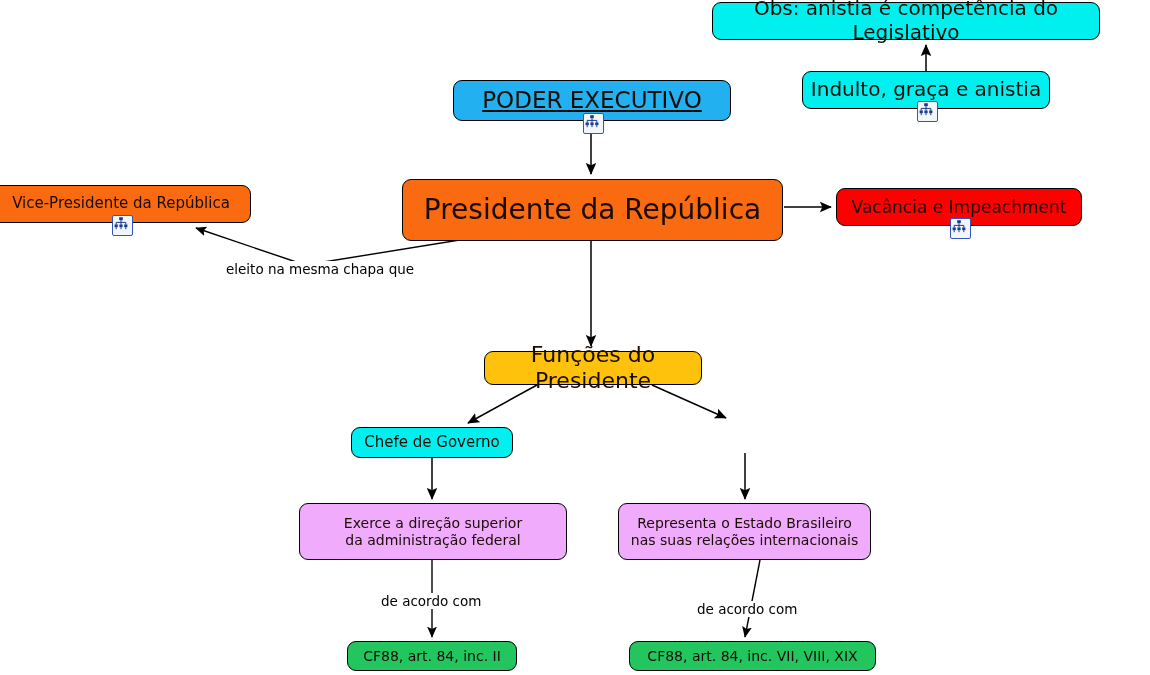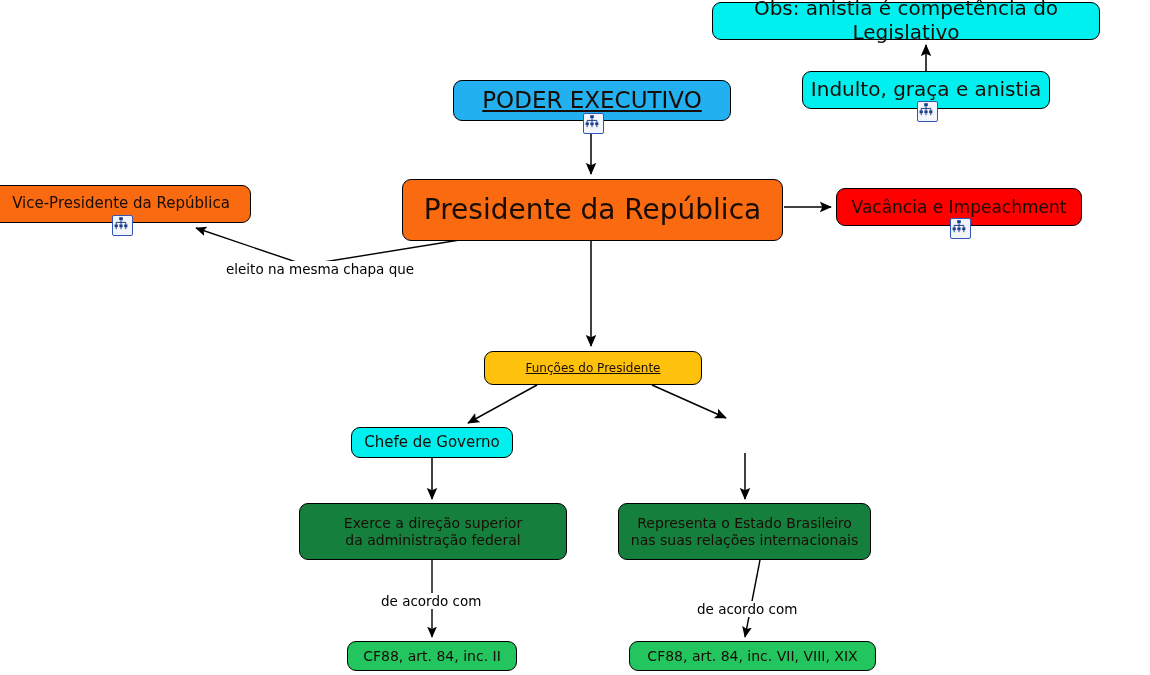--- a/index.html
+++ b/index.html
@@ -37,21 +37,21 @@
     color: #1a0d06;
     line-height: 1.18;
     white-space: pre-line;
     z-index: 2;
   }
   .n-blue      { background: #22b0f0; }
   .n-cyan      { background: #00f0f0; }
   .n-orange    { background: #f96a11; }
   .n-red       { background: #fe0000; }
   .n-gold      { background: #ffc20c; }
-  .n-paleyel   { background: #15803d; }
+  .n-paleyel   { background: #f0abfc; }
   .n-green     { background: #22c55e; }
 
   .submap-icon {
     position: absolute;
     width: 19px;
     height: 19px;
     background: #f2f6fb;
     border: 1.5px solid #3355bb;
     border-radius: 2px;
     z-index: 5;
@@ -143,21 +143,21 @@
     <span class="submap-icon" style="left: 949.5px; top: 218px;">
       <svg width="16" height="16" viewBox="0 0 16 16" aria-hidden="true">
         <rect x="6.2" y="1.2" width="3.6" height="3" fill="#1b3a8c"></rect>
         <path d="M8 4.2 L8 6.4 M3.2 6.4 L12.8 6.4 M3.2 6.4 L3.2 8.4 M8 6.4 L8 8.4 M12.8 6.4 L12.8 8.4" stroke="#1b3a8c" stroke-width="1" fill="none"></path>
         <rect x="1.6" y="8.4" width="3.2" height="2.8" fill="#1b3a8c"></rect>
         <rect x="6.4" y="8.4" width="3.2" height="2.8" fill="#1b3a8c"></rect>
         <rect x="11.2" y="8.4" width="3.2" height="2.8" fill="#1b3a8c"></rect>
         <path d="M3.2 11.2 L3.2 13.2 M8 11.2 L8 13.2 M12.8 11.2 L12.8 13.2" stroke="#1b3a8c" stroke-width="1" fill="none"></path>
       </svg>
     </span>
-    <div class="node n-gold" style="left: 484px; top: 351px; width: 218px; height: 34px; font-size: 12px; text-decoration: underline;">Funções do Presidente</div>
+    <div class="node n-gold" style="left: 484px; top: 351px; width: 218px; height: 34px; font-size: 22px;">Funções do Presidente</div>
     <div class="node n-cyan" style="left: 351px; top: 427px; width: 162px; height: 31px; font-size: 15px;">Chefe de Governo</div>
     <div class="node n-paleyel" style="left: 299px; top: 503px; width: 268px; height: 57px; font-size: 14px;">Exerce a direção superior
 da administração federal</div>
     <div class="node n-paleyel" style="left: 618px; top: 503px; width: 253px; height: 57px; font-size: 14px;">Representa o Estado Brasileiro
 nas suas relações internacionais</div>
     <div class="node n-green" style="left: 347px; top: 641px; width: 170px; height: 30px; font-size: 14px;">CF88, art. 84, inc. II</div>
     <div class="node n-green" style="left: 629px; top: 641px; width: 247px; height: 30px; font-size: 14px;">CF88, art. 84, inc. VII, VIII, XIX</div>
     <div class="edge-label" style="left: 224px; top: 261px;">eleito na mesma chapa que</div>
     <div class="edge-label" style="left: 379px; top: 593px;">de acordo com</div>
     <div class="edge-label" style="left: 695px; top: 601px;">de acordo com</div>

